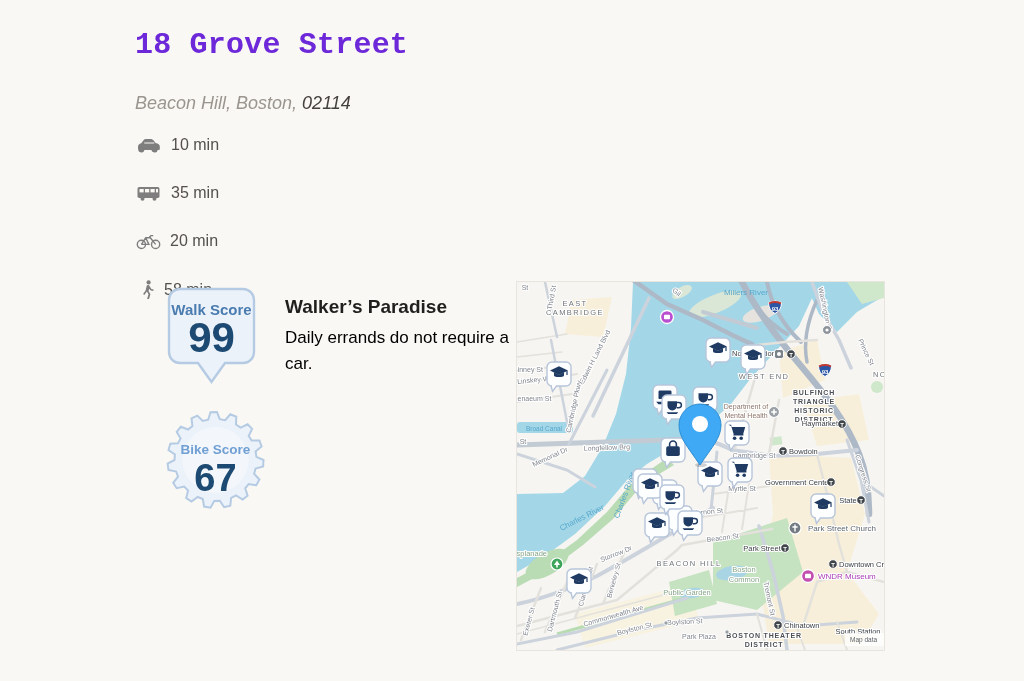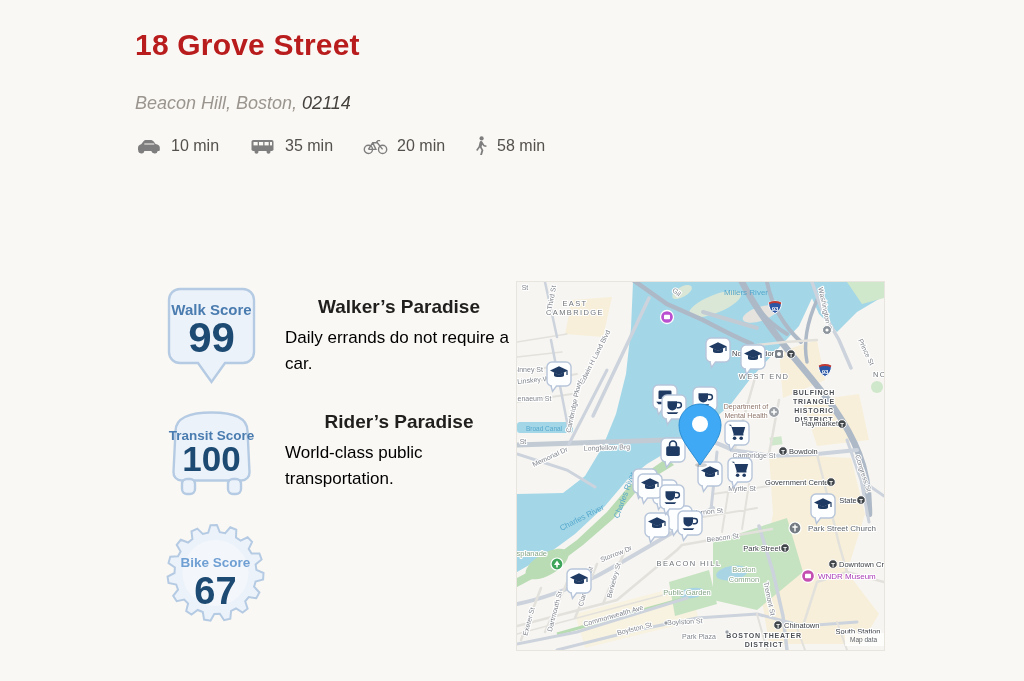--- a/index.html
+++ b/index.html
@@ -4,35 +4,35 @@
 <style>
   * { box-sizing: border-box; }
   html,body { margin:0; padding:0; }
   body {
     width:1024px; height:681px; position:relative; overflow:hidden;
     background:#faf8f4;
     font-family:"Liberation Sans", sans-serif;
   }
   .header { position:absolute; left:135px; top:28px; }
   .title {
-    margin:0; font-family:Liberation Sans, sans-serif; font-weight:bold;
-    font-size:30px; color:#b91c1c; letter-spacing:0.2px;
+    margin:0; font-family:Liberation Mono, monospace; font-weight:bold;
+    font-size:30px; color:#6d28d9; letter-spacing:0.2px;
   }
   .subtitle { margin-top:31px; font-size:18px; color:#9a958e;font-style:italic; }
   .subtitle .zip { color:#45423e; }
 
   .commute { position:absolute; left:135px; top:136px; display:flex; align-items:center; gap:30px;
-             color:#54514d; font-size:16px; }
+             color:#54514d; font-size:16px;flex-direction:column; }
   .citem { display:flex; align-items:center; gap:9px; }
   .cicon { fill:#7e7e7e; stroke:#7e7e7e; }
 
   .scores { position:absolute; left:133px; top:286px; width:370px;margin-left:32px; }
   .srow { display:flex; gap:14px; align-items:flex-start; margin-bottom:10px; }
   .badge-col { width:106px; flex:none; }
-  .stext h3 { margin:10px 0 7px 0; font-size:19px; color:#201f1d;text-align:center; }
+  .stext h3 { margin:10px 0 7px 0; font-size:19px; color:#201f1d; }
   .stext p  { margin:0; font-size:17px; color:#000000; line-height:1.55; max-width:228px; }
   .badge-label  { font-weight:bold; fill:#4a7cb0; }
   .badge-value  { font-weight:bold; fill:#1c4a72; }
   .badge-shape  { fill:#ecf2fa; stroke:#b5cbe3; }
 
   .map { position:absolute; left:517px; top:282px; width:367px; height:368px;
          box-shadow:0 0 0 1px #e8e4de; background:#f7f5f1; }
   .map svg { display:block; }
 
   
@@ -113,37 +113,20 @@
         <text class="badge-label" x="46.5" y="29" font-size="15" text-anchor="middle">Walk Score</text>
         <text class="badge-value" x="46.5" y="66" font-size="42" text-anchor="middle">99</text>
       </svg>
     </div>
     <div class="stext">
       <h3>Walker’s Paradise</h3>
       <p>Daily errands do not require a car.</p>
     </div>
   </div>
 
-  <div class="srow">
-    <div class="badge-col" style="padding-top:4px;">
-      <svg width="93" height="95" viewBox="0 0 93 95">
-        <path class="badge-shape" stroke-width="2.4" d="M10.5,26 C10.5,13 25,7.5 46.5,7.5 C68,7.5 82.5,13 82.5,26 L84.5,67 A8,8 0 0 1 76.5,75.5 L16.5,75.5 A8,8 0 0 1 8.5,67 Z"></path>
-        <rect class="badge-shape" stroke-width="2.4" x="17" y="74" width="13" height="15" rx="5"></rect>
-        <rect class="badge-shape" stroke-width="2.4" x="63" y="74" width="13" height="15" rx="5"></rect>
-        <rect x="19" y="76" width="9" height="10" fill="#ecf2fa" stroke="none"></rect>
-        <rect x="65" y="76" width="9" height="10" fill="#ecf2fa" stroke="none"></rect>
-        <text class="badge-label" x="46.5" y="35" font-size="13.5" text-anchor="middle">Transit Score</text>
-        <text class="badge-value" x="46.5" y="66" font-size="35" text-anchor="middle">100</text>
-      </svg>
-    </div>
-    <div class="stext">
-      <h3>Rider’s Paradise</h3>
-      <p>World-class public transportation.</p>
-    </div>
-  </div>
 
   <div class="srow">
     <div class="badge-col" style="padding-top:6px;">
       <svg width="101" height="105" viewBox="0 0 101 105">
         <path id="gear-path" class="badge-shape" stroke-width="2" d="M98.5,53.0 L98.1,59.4 L90.6,61.5 L89.1,66.8 L94.4,72.5 L91.3,78.2 L83.7,77.1 L80.2,81.3 L82.6,88.7 L77.6,92.6 L71.0,88.5 L66.1,90.9 L65.3,98.7 L59.1,100.2 L54.8,93.8 L49.3,94.0 L45.5,100.7 L39.1,99.6 L37.8,92.0 L32.7,90.0 L26.5,94.6 L21.2,91.0 L23.1,83.5 L19.2,79.5 L11.7,81.2 L8.2,75.8 L13.0,69.7 L11.2,64.5 L3.5,63.0 L2.6,56.6 L9.5,53.0 L9.9,47.5 L3.5,43.0 L5.3,36.8 L13.0,36.3 L15.6,31.5 L11.7,24.8 L15.8,19.8 L23.1,22.5 L27.4,19.1 L26.5,11.4 L32.3,8.6 L37.8,14.0 L43.2,12.7 L45.5,5.3 L51.9,5.0 L54.8,12.2 L60.2,13.2 L65.3,7.3 L71.3,9.7 L71.0,17.5 L75.6,20.6 L82.6,17.3 L87.1,21.9 L83.7,28.9 L86.6,33.5 L94.4,33.5 L96.6,39.5 L90.6,44.5 L91.4,49.9 Z"></path>
         <circle cx="50.5" cy="53" r="33" fill="#f3f7fc" stroke="none"></circle>
         <text x="50.5" y="47" font-size="13.5" text-anchor="middle" font-weight="bold" fill="#6f9fd3">Bike Score</text>
         <text class="badge-value" x="50.5" y="84" font-size="38" text-anchor="middle">67</text>
       </svg>
     </div>

